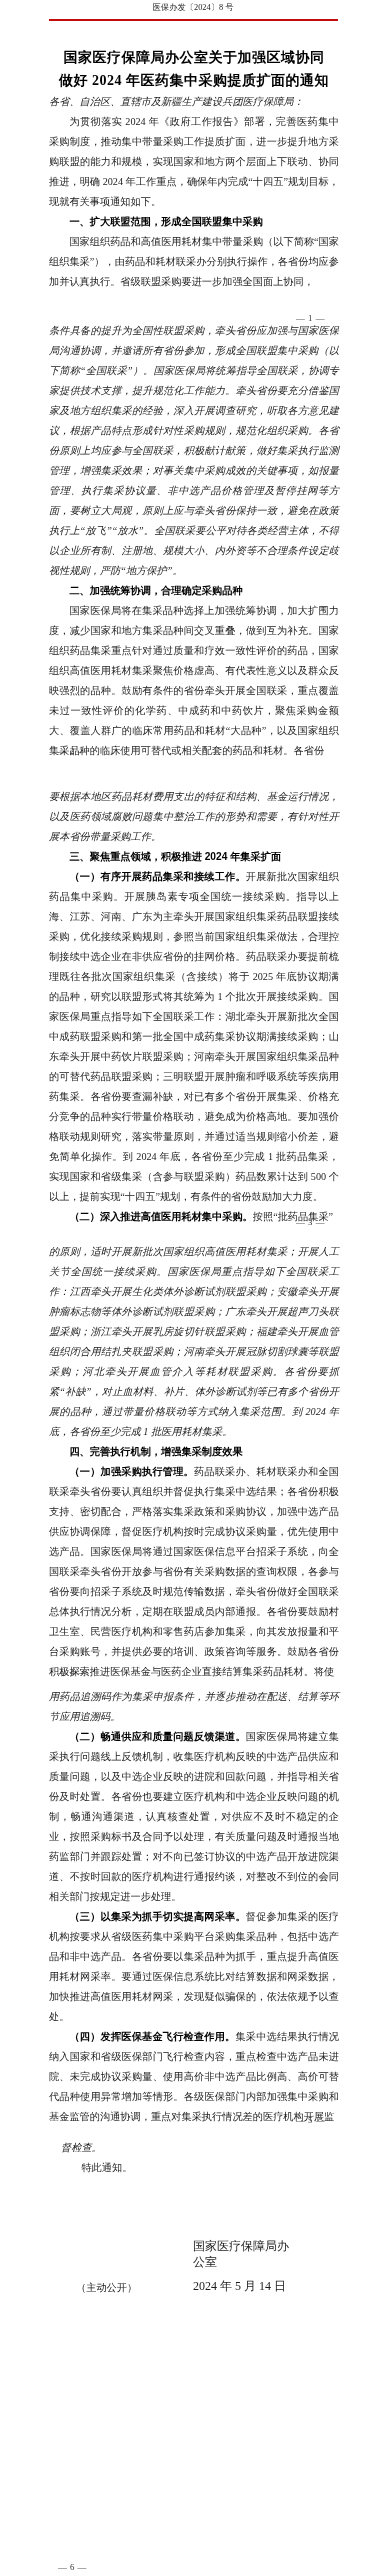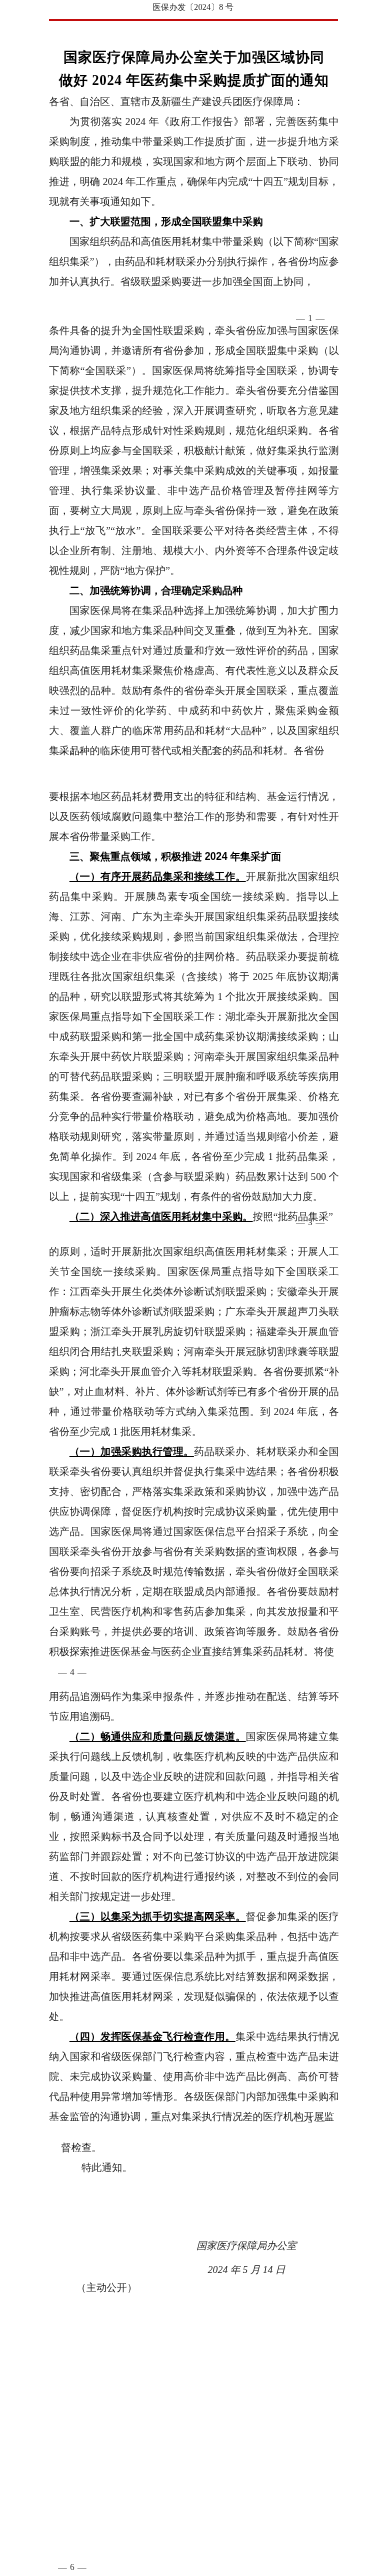--- a/index.html
+++ b/index.html
@@ -2,32 +2,32 @@
 <html style="font-size:8.6px"><head>
 <meta charset="utf-8">
 <style>
   html,body{margin:0;padding:0;background:#ffffff;}
   .canvas{position:relative;width:372px;height:2576px;background:#ffffff;
           font-family:"Liberation Serif",serif;color:#1b1b1b;overflow:hidden;}
   .page{position:absolute;left:0;width:386px;}
   .content{padding:4.3px 47px 0 49px;font-size:10.2px;line-height:20px;text-align:justify;}
   .content p{margin:0;padding:0;text-align:justify;}
   .indent{text-indent:2em;}
-  .noindent{text-indent:0;}
+  .noindent{text-indent:0;font-style:italic;}
   .sec-heading{font-family:"Liberation Sans",sans-serif;font-weight:700;color:#000;text-indent:2em;text-align:left;}
-  .lead{font-family:"Liberation Sans",sans-serif;font-weight:700;color:#000;text-decoration:underline;}
+  .lead{font-family:"Liberation Sans",sans-serif;font-weight:700;color:#000;}
   .doc-number{text-align:center;font-size:8.3px;line-height:13px;padding-top:1.1px;color:#222;}
   .red-rule{position:absolute;left:49px;top:19px;width:289px;height:1.6px;}
   .doc-title{margin:33px 5.4px 0 5.4px;text-align:center;font-weight:700;font-size:14px;
              line-height:22.5px;white-space:pre-line;color:#000;letter-spacing:0.5px;}
   .salutation{margin-top:19.3px;}
   .pagenum{position:absolute;font-size:8.8px;line-height:10.7px;color:#333;letter-spacing:0.5px;white-space:nowrap;}
   .pagenum.pr{right:61px;}
   .pagenum.pl{left:58px;}
-  .sign-block{position:absolute;left:193px;width:107px;text-align:center;font-size:10px;line-height:16px;font-style:italic;}
+  .sign-block{position:absolute;left:193px;width:107px;text-align:left;font-size:12px;line-height:16px;}
   .sign-date{margin-top:7.5px;}
   .disclosure{position:absolute;left:76px;font-size:10.2px;line-height:15px;}
 </style>
 </head>
 <body>
 
 <div class="canvas">
 
   <div class="page" style="top:0;height:331px;">
     <div class="doc-number">医保办发〔2024〕8 号</div>
@@ -58,20 +58,21 @@
       <p class="sec-heading">三、聚焦重点领域，积极推进 2024 年集采扩面</p>
       <p class="indent"><span class="lead">（一）有序开展药品集采和接续工作。</span><span>开展新批次国家组织药品集中采购。开展胰岛素专项全国统一接续采购。指导以上海、江苏、河南、广东为主牵头开展国家组织集采药品联盟接续采购，优化接续采购规则，参照当前国家组织集采做法，合理控制接续中选企业在非供应省份的挂网价格。药品联采办要提前梳理既往各批次国家组织集采（含接续）将于 2025 年底协议期满的品种，研究以联盟形式将其统筹为 1 个批次开展接续采购。国家医保局重点指导如下全国联采工作：湖北牵头开展新批次全国中成药联盟采购和第一批全国中成药集采协议期满接续采购；山东牵头开展中药饮片联盟采购；河南牵头开展国家组织集采品种的可替代药品联盟采购；三明联盟开展肿瘤和呼吸系统等疾病用药集采。各省份要查漏补缺，对已有多个省份开展集采、价格充分竞争的品种实行带量价格联动，避免成为价格高地。要加强价格联动规则研究，落实带量原则，并通过适当规则缩小价差，避免简单化操作。到 2024 年底，各省份至少完成 1 批药品集采，实现国家和省级集采（含参与联盟采购）药品数累计达到 500 个以上，提前实现“十四五”规划，有条件的省份鼓励加大力度。</span></p>
       <p class="indent"><span class="lead">（二）深入推进高值医用耗材集中采购。</span><span>按照“批药品集采”</span></p>
     </div>
     <div class="pagenum pr" style="top:434px;">— 3 —</div>
   </div>
 
   <div class="page" style="top:1238px;height:445px;">
     <div class="content">
       <p class="noindent">的原则，适时开展新批次国家组织高值医用耗材集采；开展人工关节全国统一接续采购。国家医保局重点指导如下全国联采工作：江西牵头开展生化类体外诊断试剂联盟采购；安徽牵头开展肿瘤标志物等体外诊断试剂联盟采购；广东牵头开展超声刀头联盟采购；浙江牵头开展乳房旋切针联盟采购；福建牵头开展血管组织闭合用结扎夹联盟采购；河南牵头开展冠脉切割球囊等联盟采购；河北牵头开展血管介入等耗材联盟采购。各省份要抓紧“补缺”，对止血材料、补片、体外诊断试剂等已有多个省份开展的品种，通过带量价格联动等方式纳入集采范围。到 2024 年底，各省份至少完成 1 批医用耗材集采。</p>
+      <p class="sec-heading">四、完善执行机制，增强集采制度效果</p>
       <p class="indent"><span class="lead">（一）加强采购执行管理。</span><span>药品联采办、耗材联采办和全国联采牵头省份要认真组织并督促执行集采中选结果；各省份积极支持、密切配合，严格落实集采政策和采购协议，加强中选产品供应协调保障，督促医疗机构按时完成协议采购量，优先使用中选产品。国家医保局将通过国家医保信息平台招采子系统，向全国联采牵头省份开放参与省份有关采购数据的查询权限，各参与省份要向招采子系统及时规范传输数据，牵头省份做好全国联采总体执行情况分析，定期在联盟成员内部通报。各省份要鼓励村卫生室、民营医疗机构和零售药店参加集采，向其发放报量和平台采购账号，并提供必要的培训、政策咨询等服务。鼓励各省份积极探索推进医保基金与医药企业直接结算集采药品耗材。将使</span></p>
     </div>
     <div class="pagenum pl" style="top:429px;">— 4 —</div>
   </div>
 
   <div class="page" style="top:1683px;height:450px;">
     <div class="content">
       <p class="noindent">用药品追溯码作为集采申报条件，并逐步推动在配送、结算等环节应用追溯码。</p>
       <p class="indent"><span class="lead">（二）畅通供应和质量问题反馈渠道。</span><span>国家医保局将建立集采执行问题线上反馈机制，收集医疗机构反映的中选产品供应和质量问题，以及中选企业反映的进院和回款问题，并指导相关省份及时处置。各省份也要建立医疗机构和中选企业反映问题的机制，畅通沟通渠道，认真核查处置，对供应不及时不稳定的企业，按照采购标书及合同予以处理，有关质量问题及时通报当地药监部门并跟踪处置；对不向已签订协议的中选产品开放进院渠道、不按时回款的医疗机构进行通报约谈，对整改不到位的会同相关部门按规定进一步处理。</span></p>
       <p class="indent"><span class="lead">（三）以集采为抓手切实提高网采率。</span><span>督促参加集采的医疗机构按要求从省级医药集中采购平台采购集采品种，包括中选产品和非中选产品。各省份要以集采品种为抓手，重点提升高值医用耗材网采率。要通过医保信息系统比对结算数据和网采数据，加快推进高值医用耗材网采，发现疑似骗保的，依法依规予以查处。</span></p>

